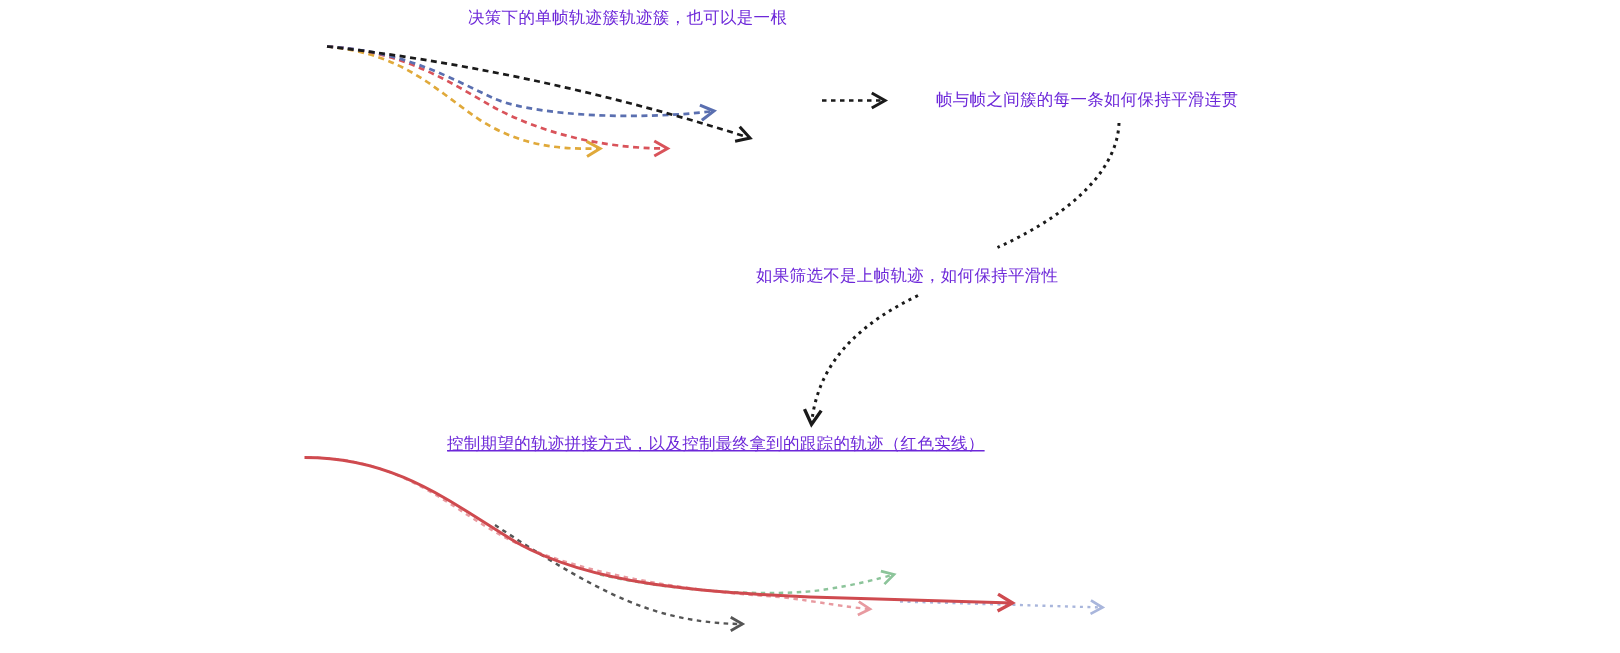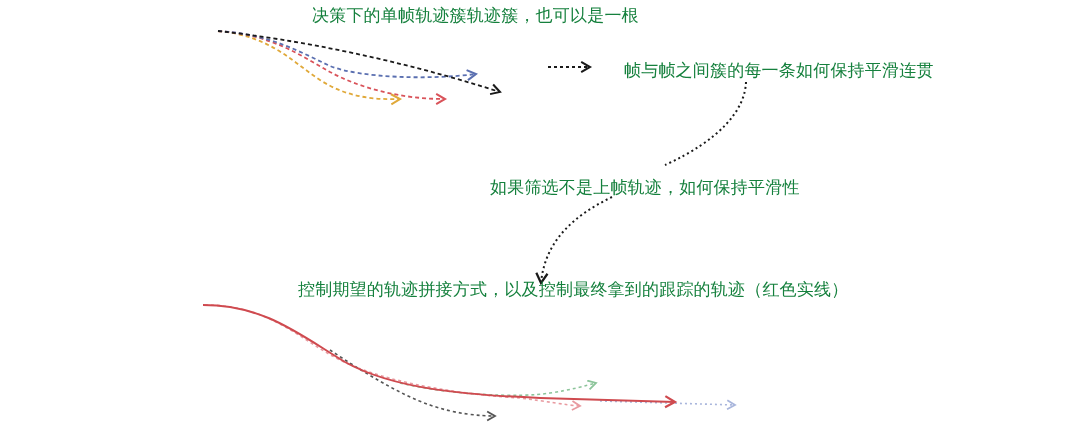--- a/index.html
+++ b/index.html
@@ -15,29 +15,29 @@
       font-family: "DejaVu Sans", sans-serif;
     }
     .canvas {
       position: absolute;
       left: 0; top: 0;
       width: 1080px;
       height: 435px;
     }
     .label {
       position: absolute;
-      font-size: 17px;
-      color: #15803d;
+      font-size: 11px;
+      color: #6d28d9;
       white-space: nowrap;
       letter-spacing: 0.2px;
     }
     #lbl-top { left: 312px; top: 4px; }
     #lbl-right { left: 624px; top: 59px; }
-    #lbl-mid { left: 490px; top: 176px; }
-    #lbl-bottom { left: 298px; top: 278px; }
+    #lbl-mid { left: 504px; top: 176px; }
+    #lbl-bottom { left: 298px; top: 288px; text-decoration: underline; }
   </style>
 </head>
 <body>
 
 <div class="canvas">
   <svg width="1080" height="435" viewBox="0 0 1080 435" xmlns="http://www.w3.org/2000/svg">
     <defs>
       <marker id="arrow-black" viewBox="0 0 10 10" refX="8" refY="5" markerWidth="7" markerHeight="7" orient="auto-start-reverse">
         <path d="M1,1 L8,5 L1,9" fill="none" stroke="#1a1a1a" stroke-width="1.6"></path>
       </marker>

